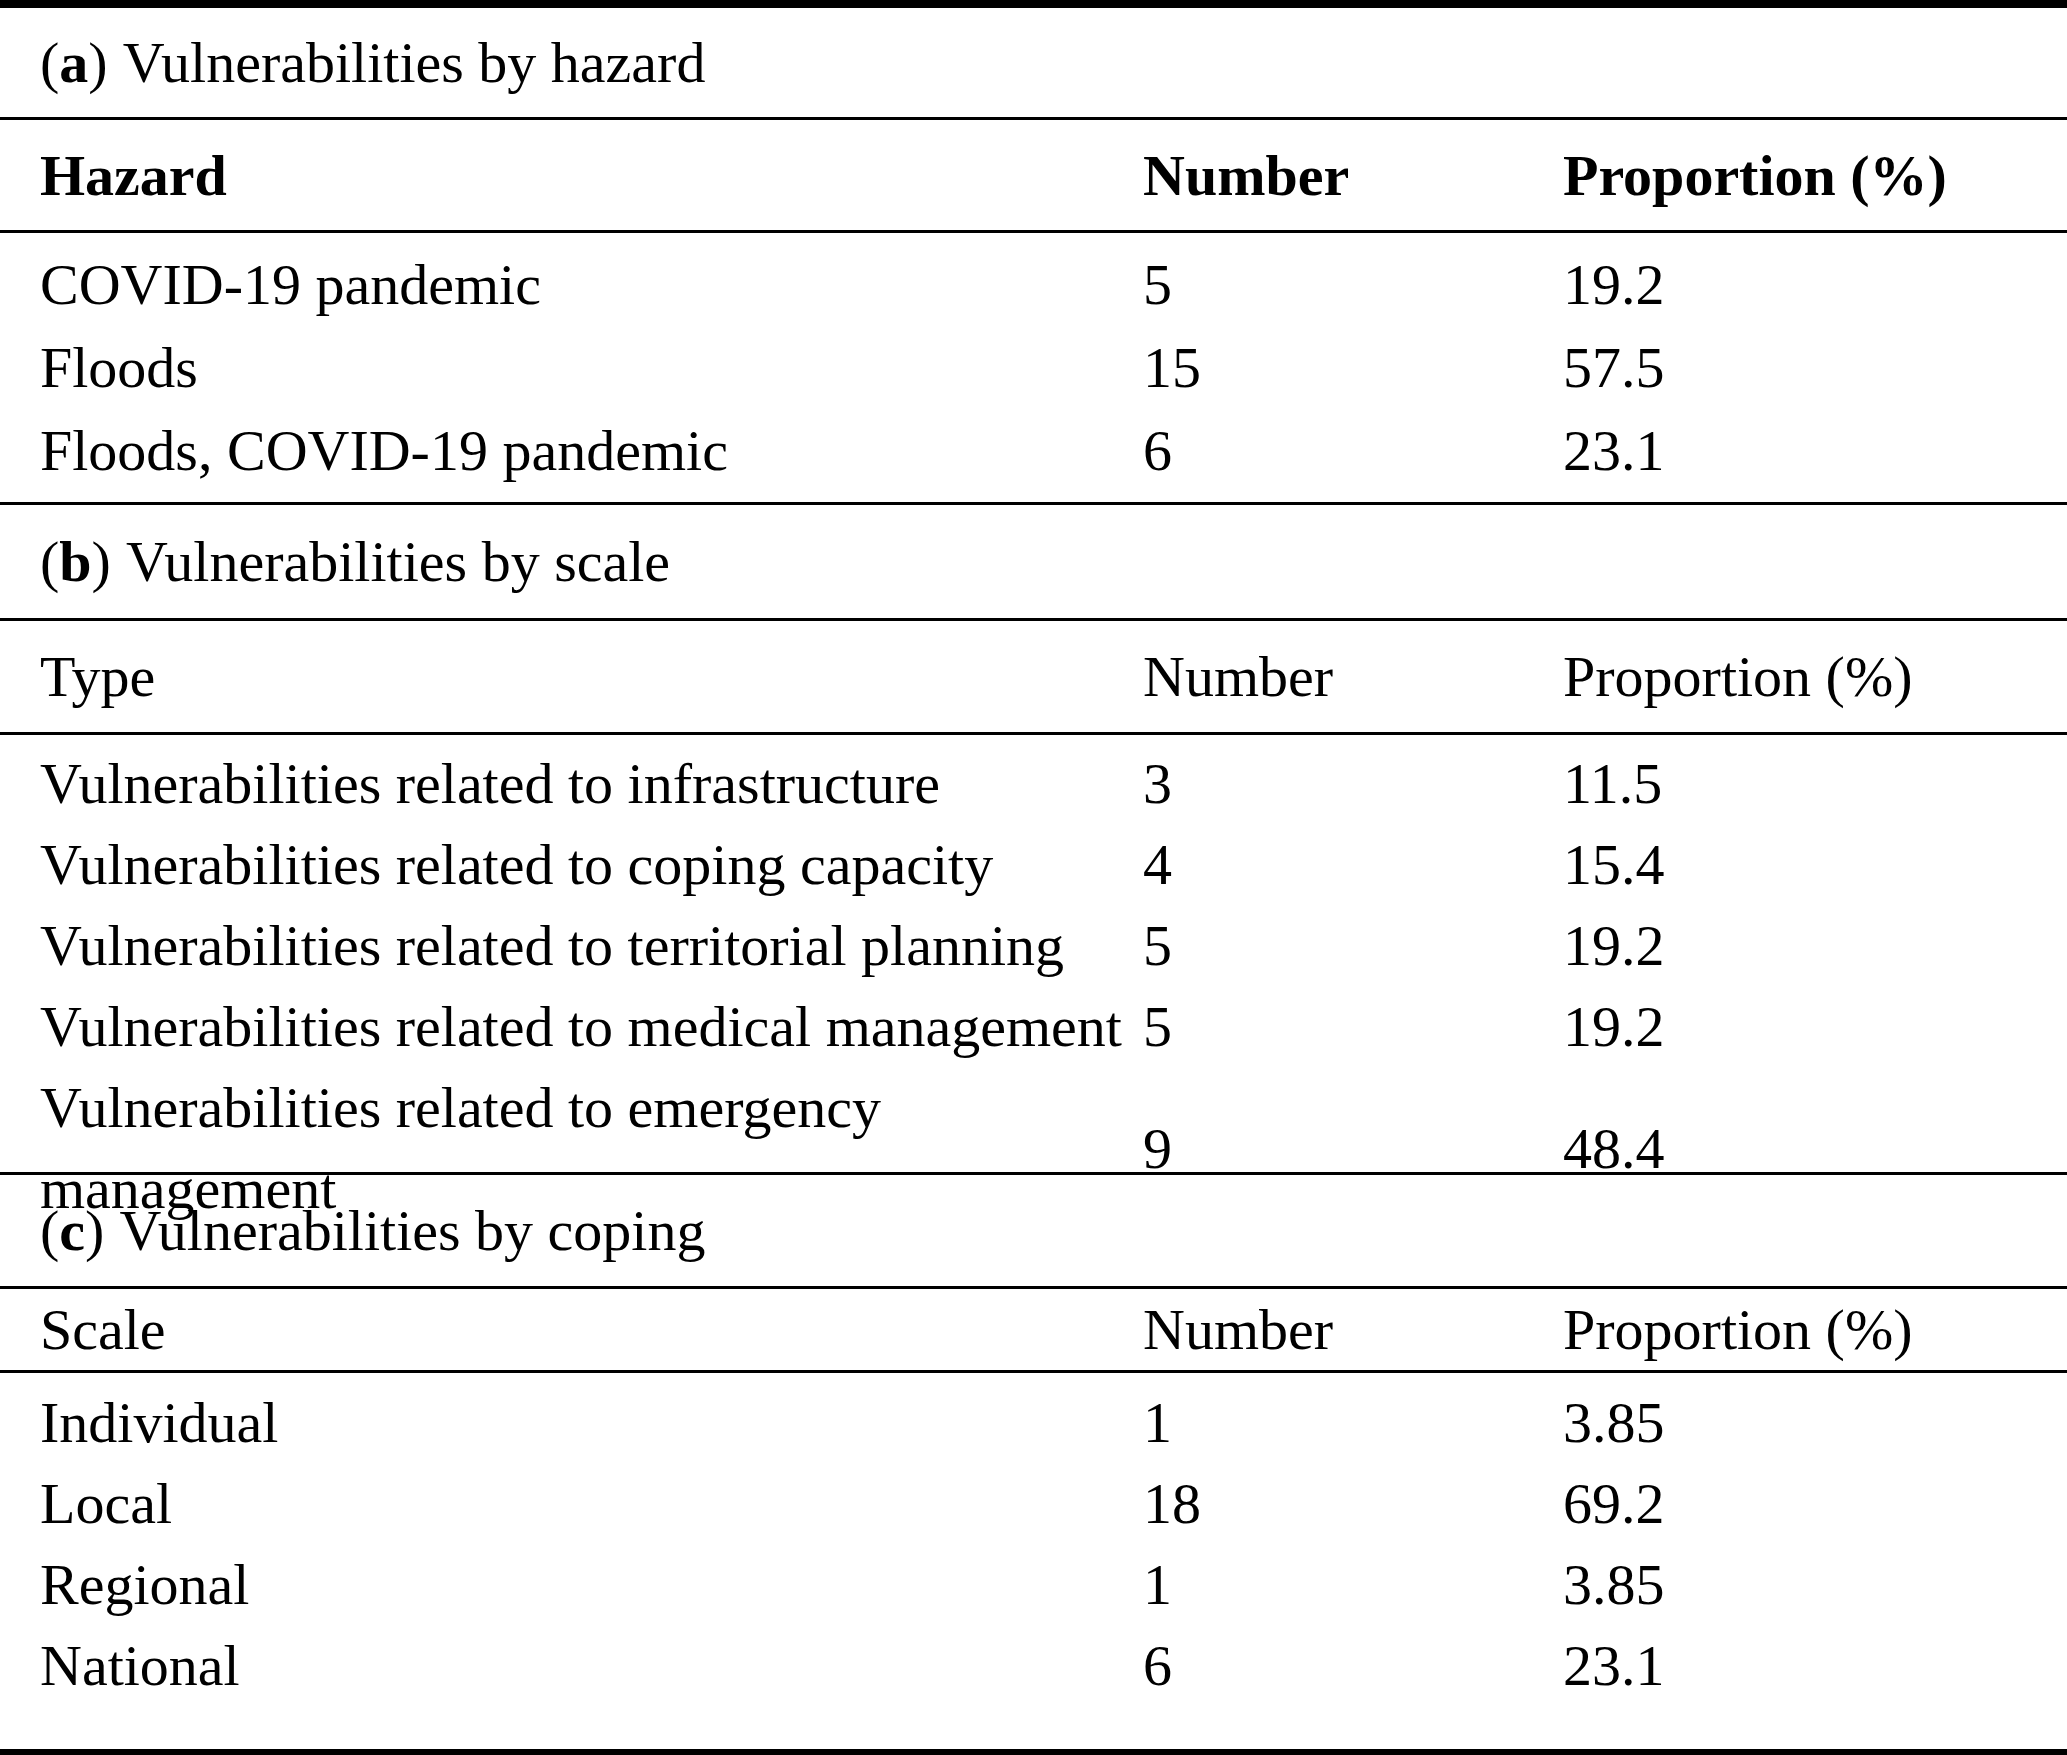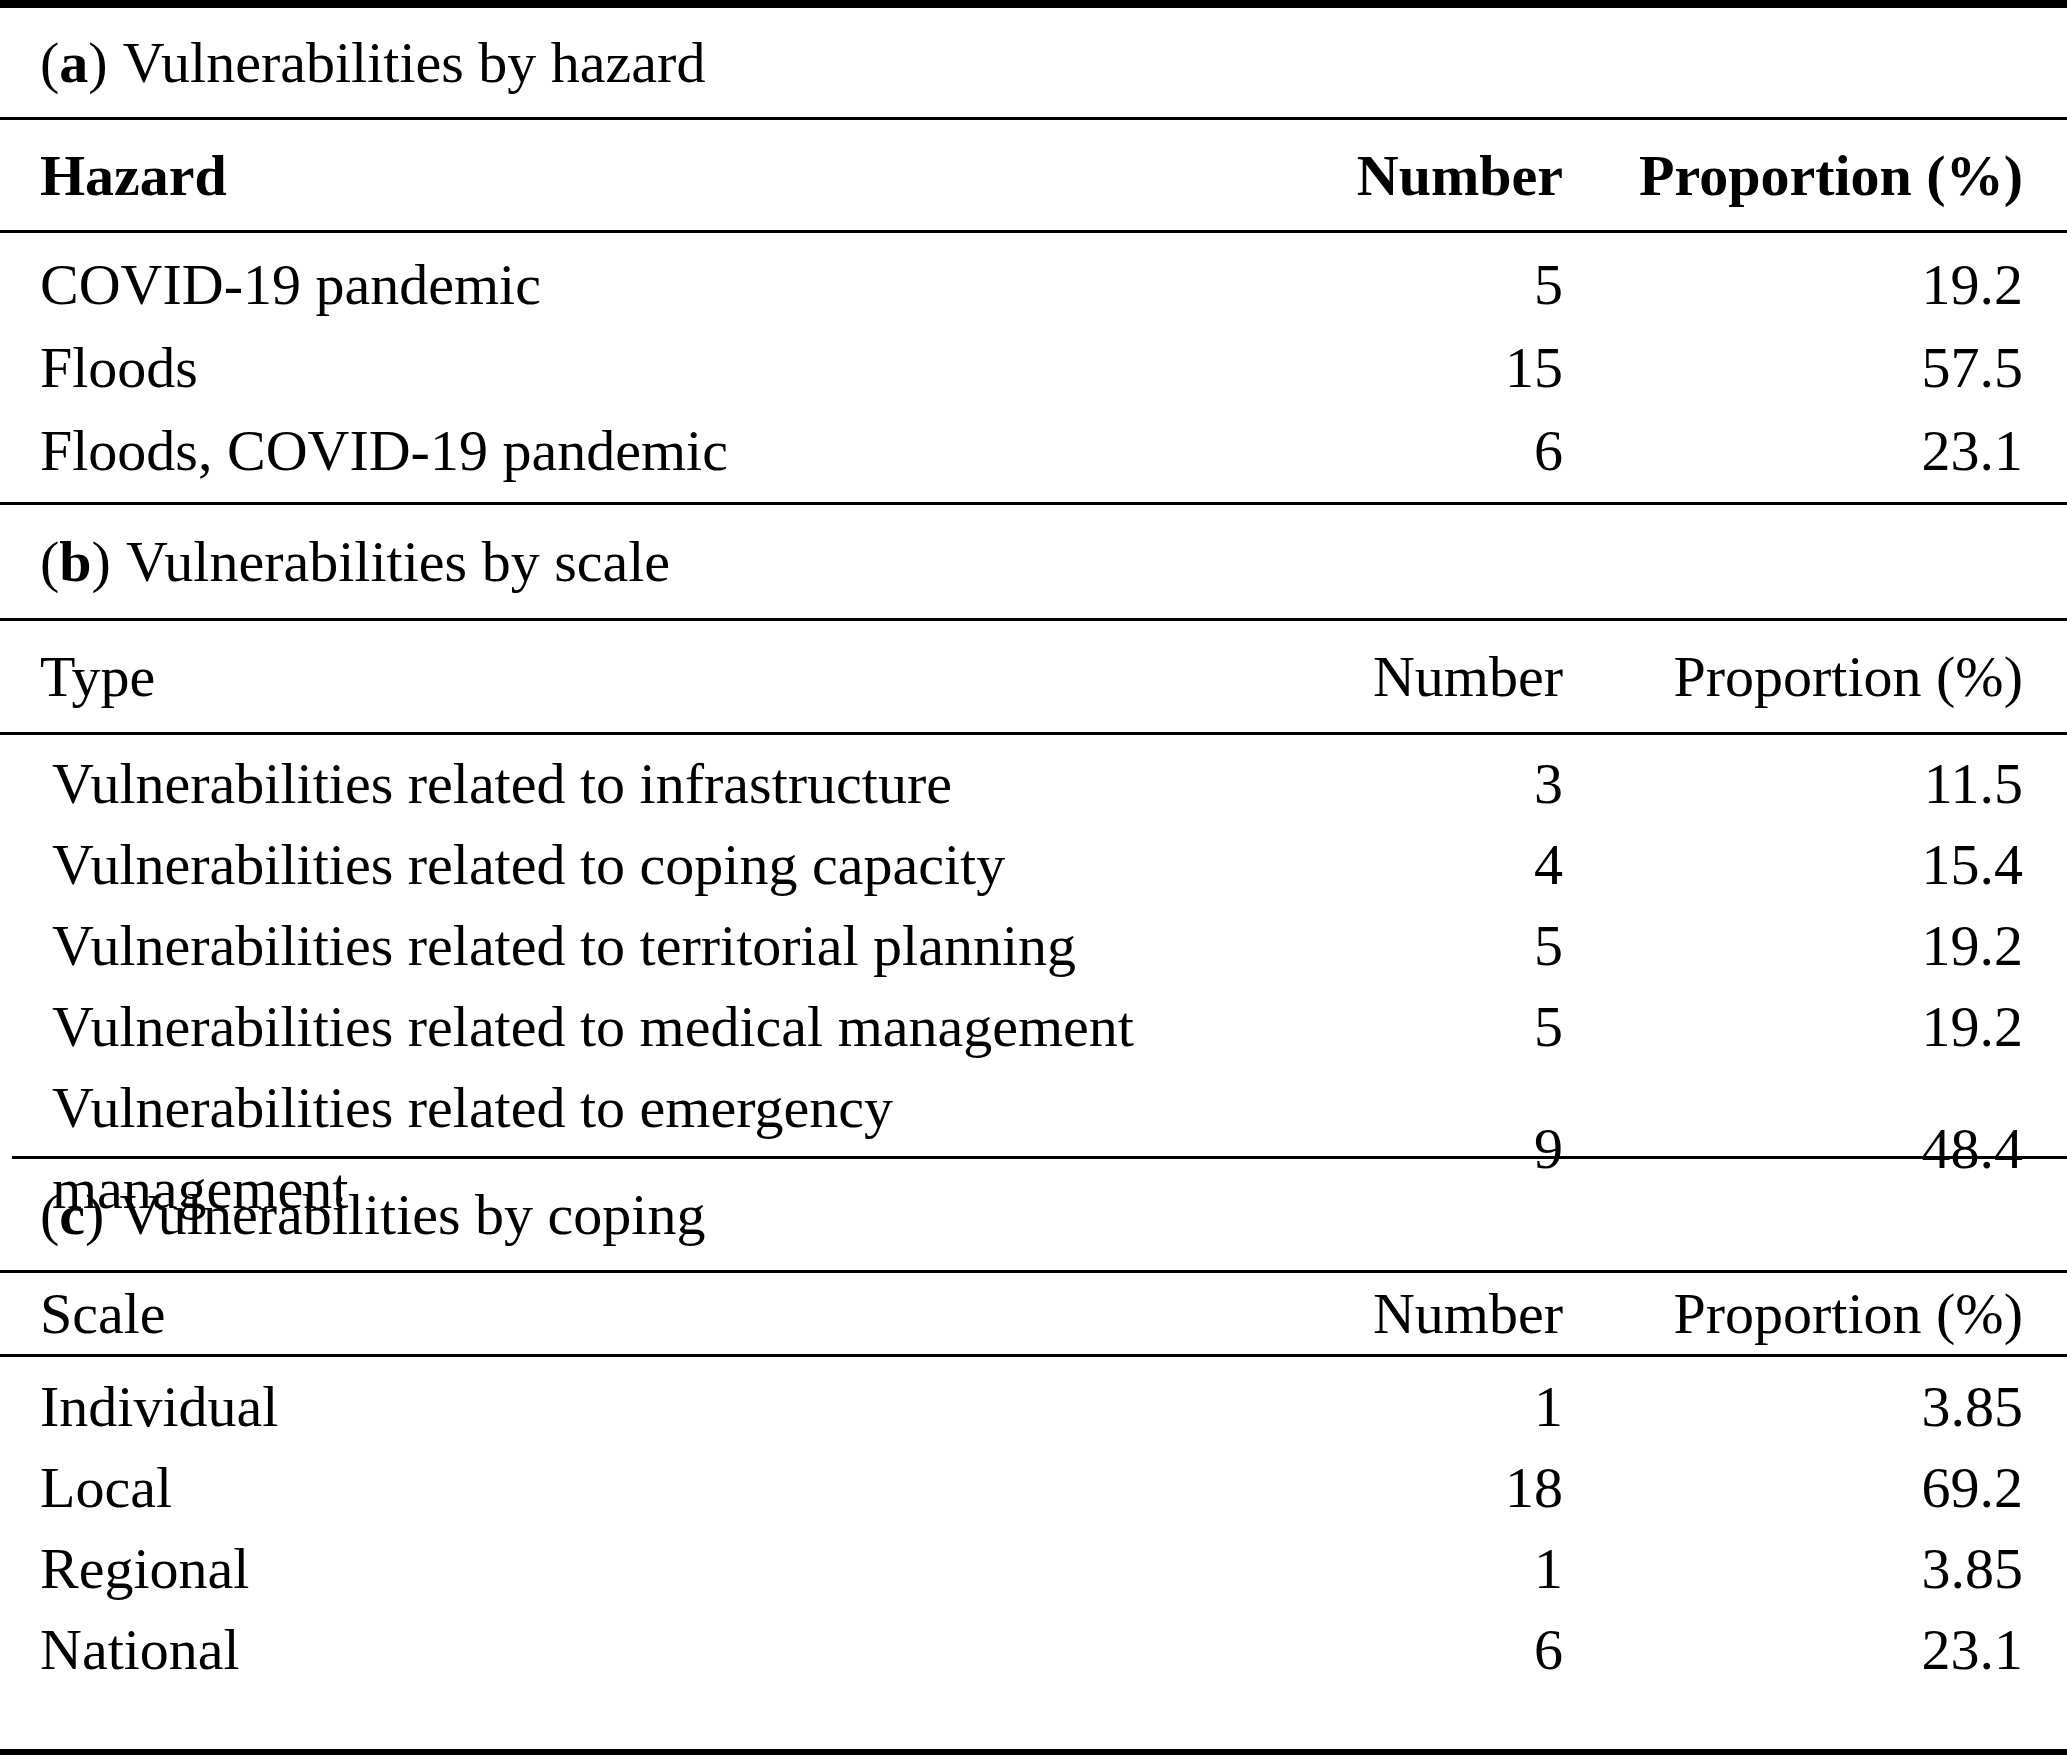--- a/index.html
+++ b/index.html
@@ -31,32 +31,32 @@
     align-items: center;
   }
   .title-label { font-weight: normal; }
   .title-letter { font-weight: bold; }
   .title-text { margin-left: 15px; }
   .grid-row {
     display: grid;
     grid-template-columns: 1fr 420px 460px;
     align-items: center;
   }
-  .col-num, .col-prop { text-align: right; }
+  .col-num, .col-prop { text-align: left; }
   .header-band { }
   .body-band { }
   .body-band .grid-row { display: grid; grid-template-columns: 1fr 420px 460px; }
   
   .sec-a .title-band  { height: 112px; }
   .sec-a .header-band { height: 113px; font-weight: bold; }
   .sec-a .body-band   { padding-top: 10px; padding-bottom: 10px; }
   .sec-a .body-band .grid-row { line-height: 83px; height: 83px; }
   .sec-b .title-band  { height: 116px; }
   .sec-b .header-band { height: 114px; }
-  .sec-b .body-band   { padding-top: 8px; padding-bottom: 8px; margin-left: 12px; }
+  .sec-b .body-band   { padding-top: 8px; padding-bottom: 24px; }
   .sec-b .body-band .grid-row { line-height: 81px; height: 81px; }
   .sec-c .title-band  { height: 114px; }
   .sec-c .header-band { height: 84px; }
   .sec-c .body-band   { padding-top: 9px; padding-bottom: 9px; border-bottom: none; }
   .sec-c .body-band .grid-row { line-height: 81px; height: 81px; }
 </style>
 </head>
 <body>
 
 <div class="table-figure">

